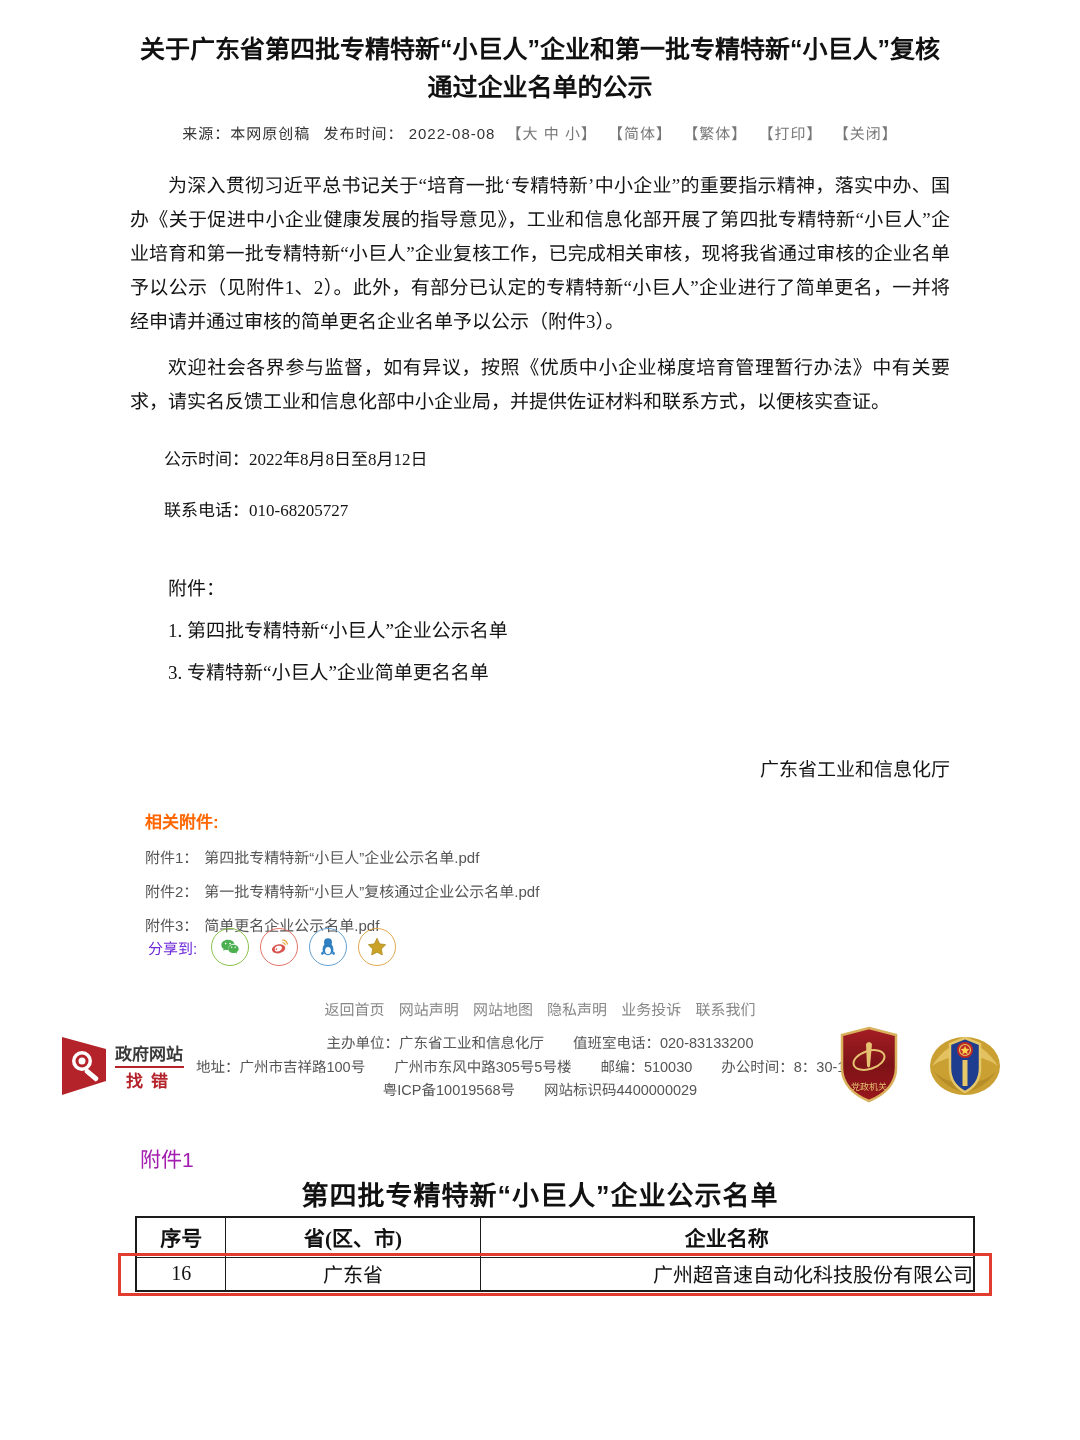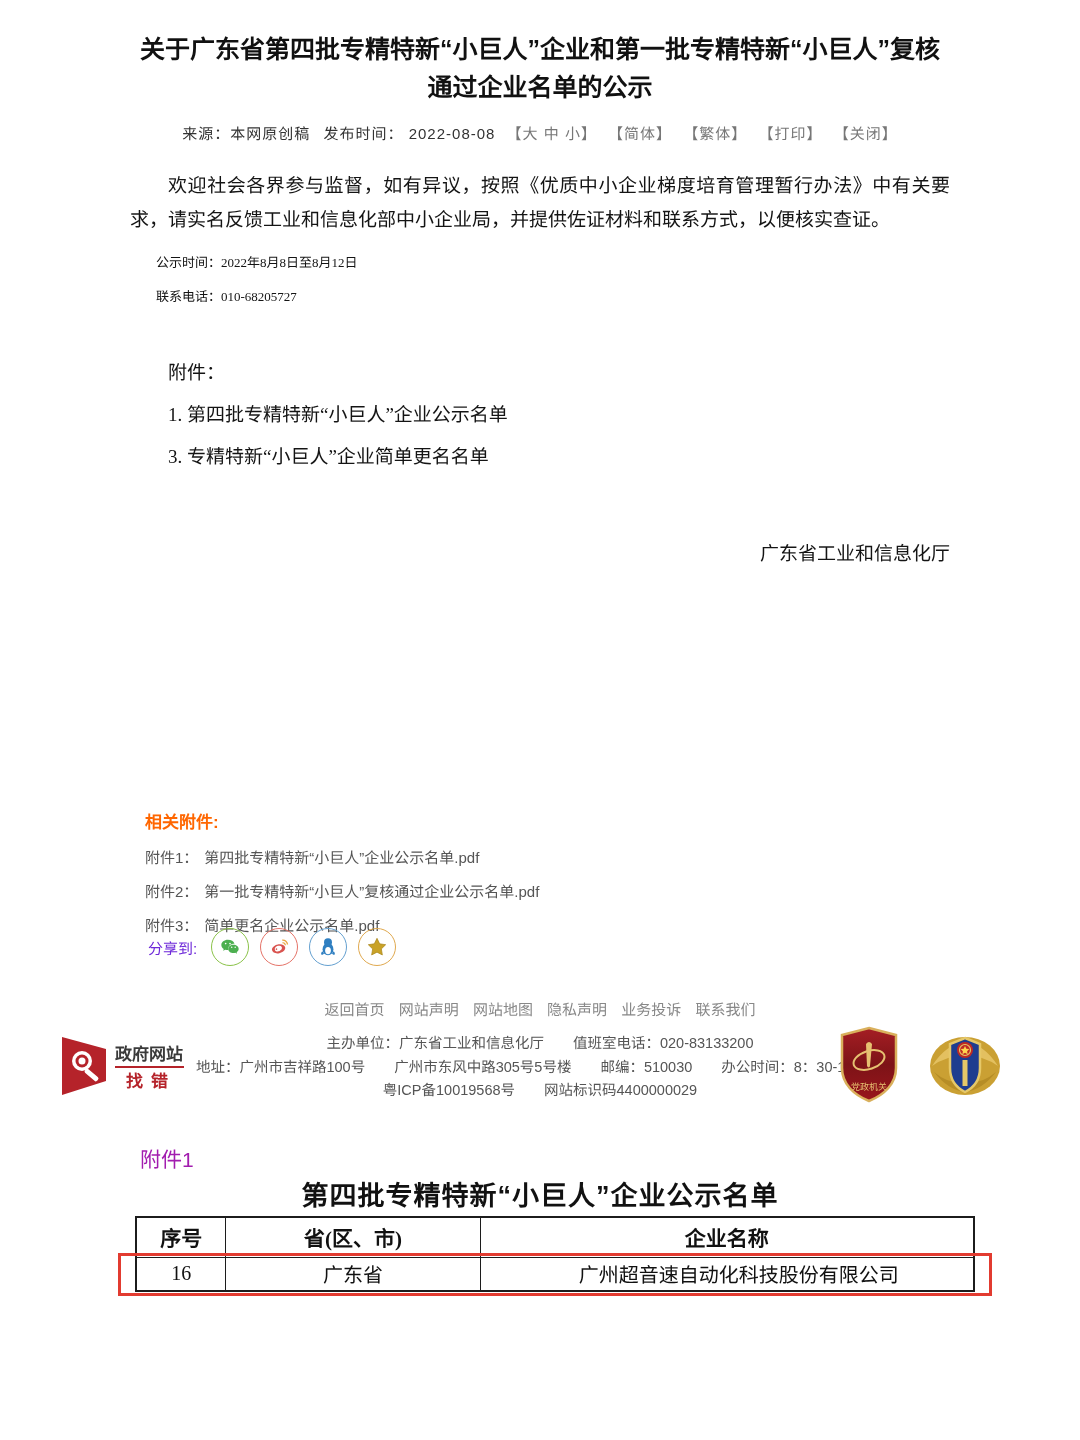--- a/index.html
+++ b/index.html
@@ -28,23 +28,23 @@
   .meta .sep { display:inline-block; width:8px; }
   .body-text {
     margin-top:26px;
     font-family:"Liberation Serif", serif;
     font-size:19px; line-height:34px; color:#141414;
     text-align:justify;
   }
   .body-text p { text-indent:2em; }
   .body-text p + p { margin-top:12px; }
   .info-line {
-    margin-top:15px; text-indent:2em;
-    font-family:"Liberation Serif", serif;
-    font-size:13px; color:#141414;
+    margin-top:26px; text-indent:2em;
+    font-family:"Liberation Serif", serif;
+    font-size:17px; color:#141414;
   }
   .att-block { margin-top:52px; }
   .att-line {
     margin-top:15px; text-indent:2em;
     font-family:"Liberation Serif", serif;
     font-size:19px; color:#141414;
   }
   .sig-org {
     margin-top:70px; text-align:right;
     font-family:"Liberation Serif", serif;
@@ -101,21 +101,21 @@
     border:2px solid #1c1c1c;
   }
   table.list th {
     border:1px solid #1c1c1c; height:40px;
     font-size:21px; font-weight:bold; text-align:center;
   }
   table.list td {
     border:1px solid #1c1c1c; height:34px;
     font-size:20px; text-align:center;
   }
-  table.list td.left { text-align:center; padding-left:24px; }
+  table.list td.left { text-align:right; padding-left:24px; }
   col.c1 { width:90px; } col.c2 { width:255px; } col.c3 { width:495px; }
   .highlight-box {
     position:absolute; left:-17px; top:37px;
     width:calc(100% + 34px); height:43px;
     border:3px solid #e23b30; pointer-events:none;
   }
 </style>
 </head>
 <body>
 
@@ -129,20 +129,21 @@
       <span>发布时间：</span>
       <span>2022-08-08</span>
       <span class="ctrl">【大 中 小】</span>
       <span class="ctrl">【简体】</span>
       <span class="ctrl">【繁体】</span>
       <span class="ctrl">【打印】</span>
       <span class="ctrl">【关闭】</span>
     </div>
 
     <div class="body-text">
+      <p>为深入贯彻习近平总书记关于“培育一批‘专精特新’中小企业”的重要指示精神，落实中办、国办《关于促进中小企业健康发展的指导意见》，工业和信息化部开展了第四批专精特新“小巨人”企业培育和第一批专精特新“小巨人”企业复核工作，已完成相关审核，现将我省通过审核的企业名单予以公示（见附件1、2）。此外，有部分已认定的专精特新“小巨人”企业进行了简单更名，一并将经申请并通过审核的简单更名企业名单予以公示（附件3）。</p>
       <p>欢迎社会各界参与监督，如有异议，按照《优质中小企业梯度培育管理暂行办法》中有关要求，请实名反馈工业和信息化部中小企业局，并提供佐证材料和联系方式，以便核实查证。</p>
     </div>
 
     <div class="info-line">公示时间：2022年8月8日至8月12日</div>
     <div class="info-line">联系电话：010-68205727</div>
 
     <div class="att-block">
       <div class="att-line">附件：</div>
       <div class="att-line">1. 第四批专精特新“小巨人”企业公示名单</div>
       <div class="att-line">3. 专精特新“小巨人”企业简单更名名单</div>

